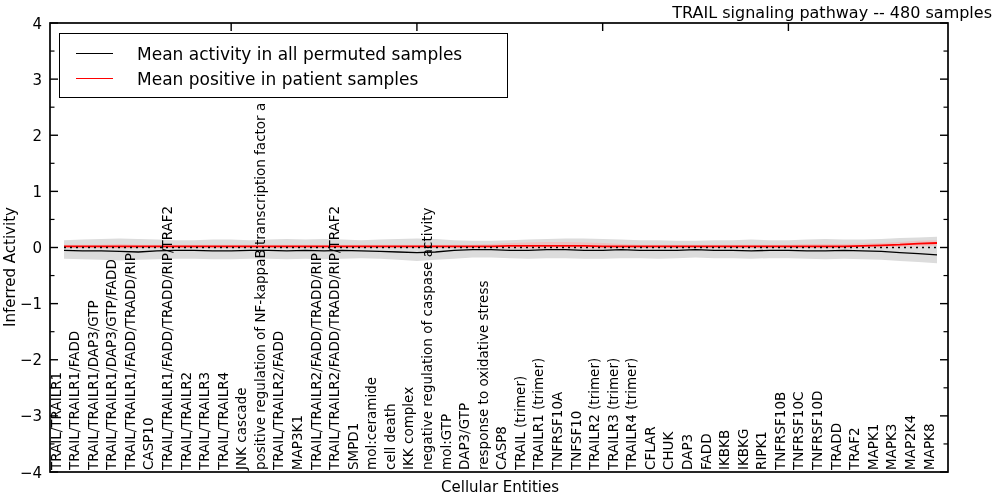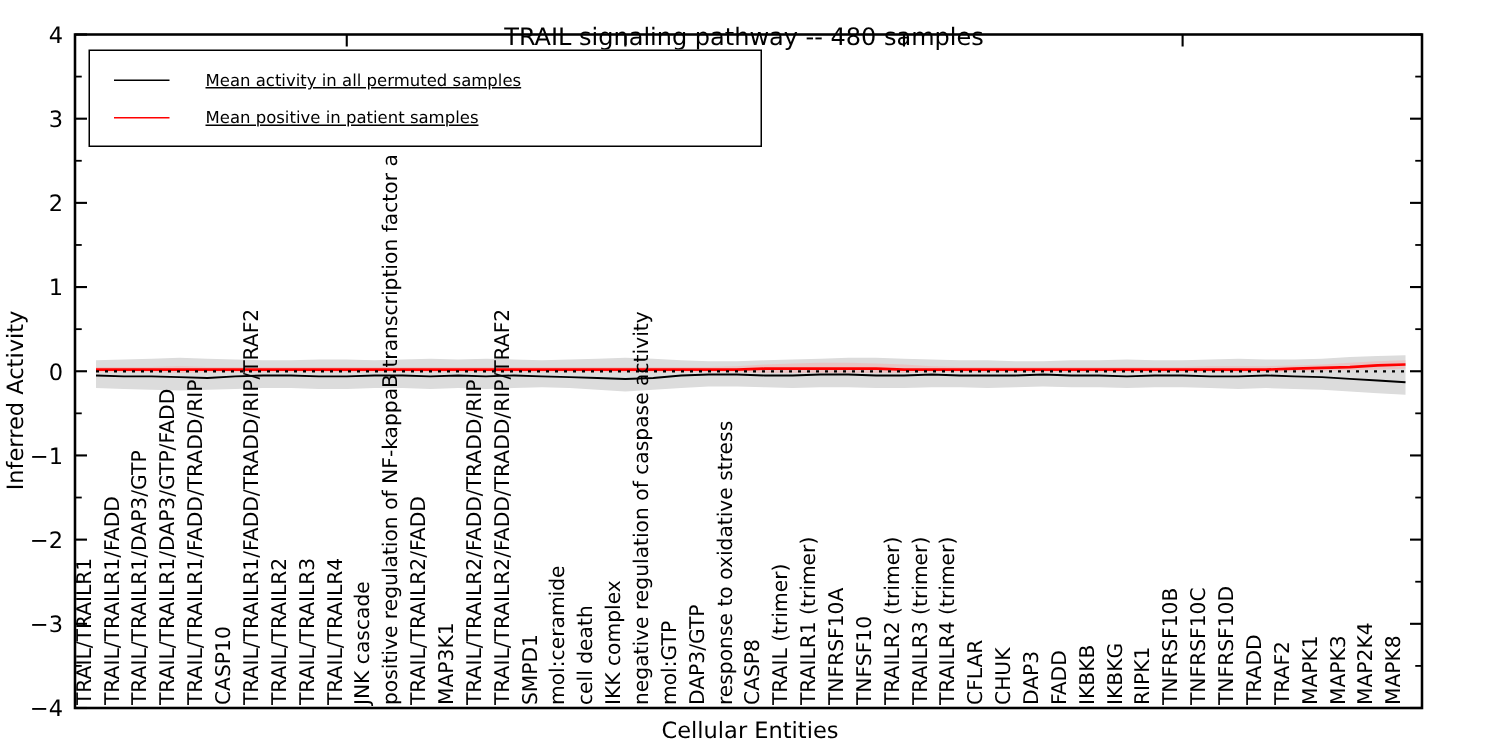--- a/index.html
+++ b/index.html
@@ -3,40 +3,40 @@
 <meta charset="utf-8">
 <style>
   html,body{margin:0;padding:0;background:#ffffff;}
   #figure{
     position:relative;width:1000px;height:500px;background:#ffffff;
     font-family:"DejaVu Sans","Liberation Sans",sans-serif;color:#000;
     overflow:hidden;
   }
   #chart-svg{position:absolute;left:0;top:0;}
   .title{
-    position:absolute;left:0;top:3px;width:992px;text-align:center;
-    font-size:16px;color:#000;margin-top:12px;
+    position:absolute;left:0;top:3px;width:992px;text-align:right;
+    font-size:16px;color:#000;
   }
   .xlabel{
     position:absolute;left:0;top:478px;width:1000px;text-align:center;
     font-size:15px;color:#000;
   }
   .ylabel{
     position:absolute;left:1px;top:267px;font-size:15px;white-space:nowrap;
     transform:rotate(-90deg) translate(-50%,0);transform-origin:0 0;color:#000;
   }
   .legend{
     position:absolute;left:59px;top:33px;width:449px;height:65px;
     box-sizing:border-box;border:1.8px solid #000;background:#ffffff;
     padding:7px 10px 6px 16px;display:flex;flex-direction:column;
     justify-content:space-between;
   }
   .legend-row{display:flex;align-items:center;height:25px;}
   .legend-line{display:inline-block;width:37px;height:0;border-top:1.6px solid #000;margin-right:24px;flex:none;}
-  .legend-text{font-size:11px;white-space:nowrap;text-decoration:underline;}
+  .legend-text{font-size:17px;white-space:nowrap;}
   text{font-family:"DejaVu Sans","Liberation Sans",sans-serif;}
 </style>
 </head>
 <body>
 
 <div id="figure">
   <svg id="chart-svg" width="1000" height="500">
       <path d="M64.0 240.2 L82.6 239.6 L101.1 239.1 L119.7 238.5 L138.3 239.1 L156.9 239.6 L175.4 240.2 L194.0 240.2 L212.6 239.6 L231.2 239.6 L249.7 240.2 L268.3 239.6 L286.9 239.1 L305.5 239.6 L324.0 239.1 L342.6 239.6 L361.2 240.2 L379.8 239.6 L398.3 239.1 L416.9 238.5 L435.5 239.1 L454.1 240.2 L472.6 240.8 L491.2 240.8 L509.8 240.2 L528.4 239.6 L546.9 239.1 L565.5 238.5 L584.1 238.5 L602.7 239.1 L621.2 239.6 L639.8 240.2 L658.4 240.2 L677.0 240.8 L695.5 240.8 L714.1 240.2 L732.7 240.2 L751.3 239.6 L769.8 240.2 L788.4 240.2 L807.0 239.6 L825.6 239.1 L844.1 239.6 L862.7 239.6 L881.3 239.1 L899.9 238.0 L918.4 237.4 L937.0 236.8 L937.0 263.2 L918.4 262.1 L899.9 261.0 L881.3 259.8 L862.7 259.3 L844.1 258.7 L825.6 259.3 L807.0 258.7 L788.4 258.2 L769.8 258.2 L751.3 258.7 L732.7 258.2 L714.1 258.2 L695.5 257.6 L677.0 258.2 L658.4 258.7 L639.8 258.2 L621.2 258.2 L602.7 258.7 L584.1 258.7 L565.5 258.2 L546.9 258.2 L528.4 258.7 L509.8 258.2 L491.2 257.6 L472.6 257.6 L454.1 258.7 L435.5 259.8 L416.9 261.0 L398.3 259.8 L379.8 258.7 L361.2 258.2 L342.6 258.7 L324.0 259.3 L305.5 258.7 L286.9 259.3 L268.3 258.7 L249.7 258.7 L231.2 259.3 L212.6 259.3 L194.0 258.7 L175.4 258.7 L156.9 259.3 L138.3 259.8 L119.7 260.4 L101.1 259.8 L82.6 259.3 L64.0 258.7 Z" fill="#dcdcdc" fill-opacity="1" stroke="none"></path>
       <path d="M64.0 244.7 L82.6 244.7 L101.1 244.7 L119.7 244.1 L138.3 244.7 L156.9 244.7 L175.4 244.7 L194.0 244.7 L212.6 244.7 L231.2 244.7 L249.7 244.7 L268.3 244.7 L286.9 244.7 L305.5 244.7 L324.0 244.7 L342.6 244.7 L361.2 244.7 L379.8 244.7 L398.3 244.7 L416.9 244.7 L435.5 244.7 L454.1 244.7 L472.6 244.7 L491.2 244.1 L509.8 243.0 L528.4 242.4 L546.9 241.9 L565.5 241.9 L584.1 242.4 L602.7 243.0 L621.2 244.1 L639.8 244.7 L658.4 244.7 L677.0 244.7 L695.5 244.7 L714.1 244.7 L732.7 244.7 L751.3 244.7 L769.8 244.7 L788.4 244.7 L807.0 244.1 L825.6 244.1 L844.1 244.1 L862.7 243.6 L881.3 243.0 L899.9 241.9 L918.4 240.8 L937.0 240.2 L937.0 245.8 L918.4 246.4 L899.9 246.9 L881.3 247.5 L862.7 247.5 L844.1 248.1 L825.6 248.1 L807.0 248.1 L788.4 248.1 L769.8 248.1 L751.3 248.1 L732.7 248.1 L714.1 248.1 L695.5 248.1 L677.0 248.1 L658.4 248.1 L639.8 248.1 L621.2 248.1 L602.7 248.6 L584.1 248.6 L565.5 248.6 L546.9 248.6 L528.4 248.6 L509.8 248.6 L491.2 248.1 L472.6 248.1 L454.1 248.1 L435.5 248.1 L416.9 248.1 L398.3 248.1 L379.8 248.1 L361.2 248.1 L342.6 248.1 L324.0 248.1 L305.5 248.1 L286.9 248.1 L268.3 248.1 L249.7 248.1 L231.2 248.1 L212.6 248.1 L194.0 248.1 L175.4 248.1 L156.9 248.1 L138.3 248.1 L119.7 248.6 L101.1 248.1 L82.6 248.1 L64.0 248.1 Z" fill="#f2b4b4" fill-opacity="0.6" stroke="none"></path>
       <polyline points="64.0,250.3 82.6,250.9 101.1,250.9 119.7,251.4 138.3,252.0 156.9,250.9 175.4,250.3 194.0,250.3 212.6,250.9 231.2,250.9 249.7,250.3 268.3,250.3 286.9,250.9 305.5,250.3 324.0,250.9 342.6,250.3 361.2,250.9 379.8,251.4 398.3,252.0 416.9,252.6 435.5,252.0 454.1,250.3 472.6,249.7 491.2,249.7 509.8,250.3 528.4,250.3 546.9,249.7 565.5,249.7 584.1,250.3 602.7,250.3 621.2,249.7 639.8,250.3 658.4,250.3 677.0,250.3 695.5,249.7 714.1,250.3 732.7,250.3 751.3,250.9 769.8,250.3 788.4,250.3 807.0,250.9 825.6,250.9 844.1,250.3 862.7,250.9 881.3,251.4 899.9,252.6 918.4,253.7 937.0,254.8 " fill="none" stroke="#000000" stroke-width="1.3"></polyline>

